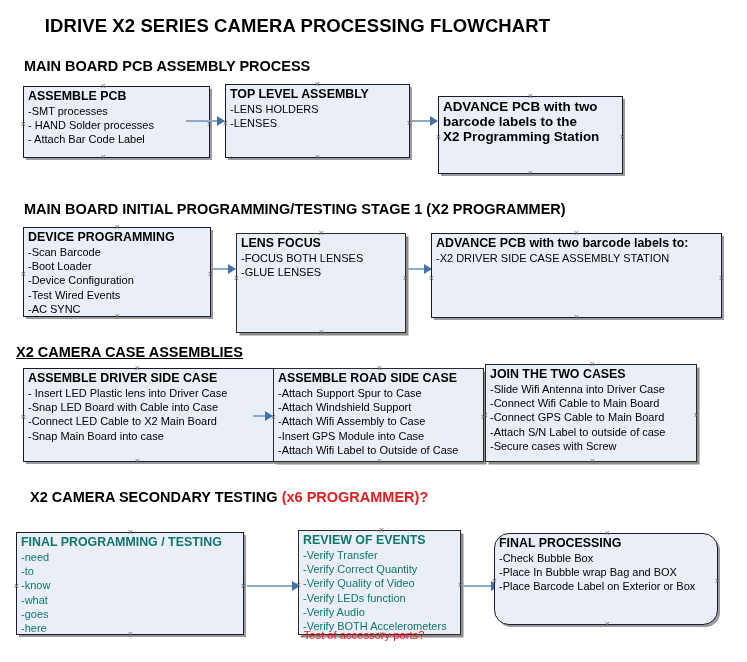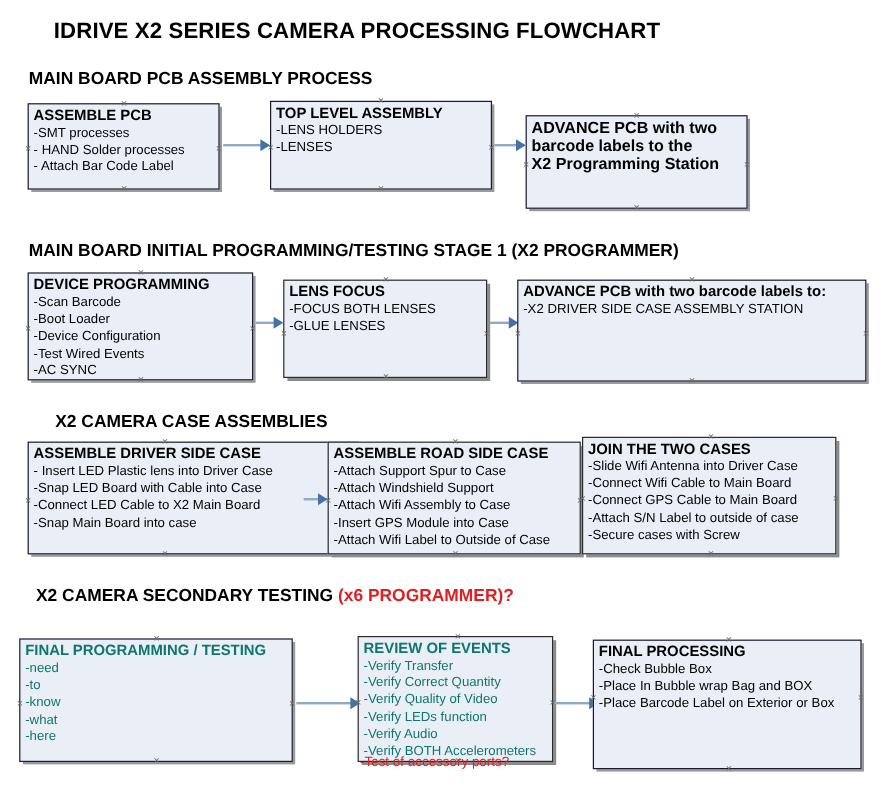--- a/index.html
+++ b/index.html
@@ -114,21 +114,21 @@
 <body>
 
 <div id="canvas">
 
   <div class="title">IDRIVE X2  SERIES CAMERA PROCESSING FLOWCHART</div>
 
   <div class="section-head" style="left:24px; top:58px;">
     <span>MAIN BOARD PCB ASSEMBLY PROCESS</span>
   </div>
 
-  <div class="box" style="left:23px; top:86px; width:160px; height:72px;">
+  <div class="box" style="left:23px; top:86px; width:187px; height:72px;">
     <div class="bt">ASSEMBLE PCB</div>
     <div class="bl">-SMT processes</div>
     <div class="bl">- HAND Solder processes</div>
     <div class="bl">- Attach Bar Code Label</div>
     <div class="handle" style="left:76px; top:-4px;"></div>
     <div class="handle" style="left:76px; bottom:-4px;"></div>
     <div class="handle" style="left:-4px; top:34px;"></div>
     <div class="handle" style="right:-4px; top:34px;"></div>
   </div>
 
@@ -177,21 +177,21 @@
     <div class="handle" style="left:90px; bottom:-4px;"></div>
     <div class="handle" style="left:-4px; top:43px;"></div>
     <div class="handle" style="right:-4px; top:43px;"></div>
   </div>
 
   <div class="conn" style="left:213px; top:264px; width:22px;">
     <div class="line"></div>
     <div class="head"></div>
   </div>
 
-  <div class="box grey-border" style="left:236px; top:233px; width:170px; height:82px;">
+  <div class="box grey-border" style="left:236px; top:233px; width:170px; height:100px;">
     <div class="bt">LENS FOCUS</div>
     <div class="bl">-FOCUS BOTH LENSES</div>
     <div class="bl">-GLUE LENSES</div>
     <div class="handle" style="left:81px; top:-4px;"></div>
     <div class="handle" style="left:81px; bottom:-4px;"></div>
     <div class="handle" style="left:-4px; top:41px;"></div>
     <div class="handle" style="right:-4px; top:41px;"></div>
   </div>
 
   <div class="conn" style="left:408px; top:264px; width:23px;">
@@ -201,21 +201,21 @@
 
   <div class="box" style="left:431px; top:233px; width:291px; height:85px;">
     <div class="bt">ADVANCE PCB with two barcode labels to:</div>
     <div class="bl">-X2 DRIVER  SIDE  CASE  ASSEMBLY STATION</div>
     <div class="handle" style="left:141px; top:-4px;"></div>
     <div class="handle" style="left:141px; bottom:-4px;"></div>
     <div class="handle" style="left:-4px; top:41px;"></div>
     <div class="handle" style="right:-4px; top:41px;"></div>
   </div>
 
-  <div class="section-head" style="left:46px; top:344px;">
+  <div class="section-head" style="left:16px; top:344px;text-decoration:underline;">
     <span>X2 CAMERA CASE ASSEMBLIES</span>
   </div>
 
   <div class="box" style="left:23px; top:368px; width:276px; height:94px;">
     <div class="bt">ASSEMBLE DRIVER SIDE CASE</div>
     <div class="bl">- Insert LED Plastic lens into Driver Case</div>
     <div class="bl">-Snap LED Board with Cable into Case</div>
     <div class="bl">-Connect LED Cable to X2 Main Board</div>
     <div class="bl">-Snap Main Board into case</div>
     <div class="handle" style="left:110px; top:-4px;"></div>
@@ -263,20 +263,21 @@
   <div class="section-head" style="left:30px; top:489px;">
     <span>X2 CAMERA SECONDARY TESTING </span><span class="red">(x6 PROGRAMMER)?</span>
   </div>
 
   <div class="box red" style="left:16px; top:532px; width:228px; height:103px;">
     <div class="bt">FINAL PROGRAMMING / TESTING</div>
     <div class="bl">-need</div>
     <div class="bl">-to</div>
     <div class="bl">-know</div>
     <div class="bl">-what</div>
+    <div class="bl">-goes</div>
     <div class="bl">-here</div>
     <div class="handle" style="left:110px; top:-4px;"></div>
     <div class="handle" style="left:110px; bottom:-4px;"></div>
     <div class="handle" style="left:-4px; top:50px;"></div>
     <div class="handle" style="right:-4px; top:50px;"></div>
   </div>
 
   <div class="conn" style="left:247px; top:581px; width:52px;">
     <div class="line"></div>
     <div class="head"></div>
@@ -296,21 +297,21 @@
     <div class="handle" style="right:-4px; top:51px;"></div>
   </div>
 
   <div class="overflow-line" style="left:300px; top:628px;">-Test of accessory ports?</div>
 
   <div class="conn" style="left:462px; top:581px; width:36px;">
     <div class="line"></div>
     <div class="head"></div>
   </div>
 
-  <div class="box" style="left:494px; top:533px; width:224px; height:108px;">
+  <div class="box" style="left:494px; top:533px; width:224px; height:92px;border-radius:15px;">
     <div class="bt">FINAL PROCESSING</div>
     <div class="bl"> -Check Bubble Box</div>
     <div class="bl">-Place In Bubble wrap Bag and BOX</div>
     <div class="bl">-Place Barcode Label on Exterior or Box</div>
     <div class="handle" style="left:109px; top:-4px;"></div>
     <div class="handle" style="left:109px; bottom:-4px;"></div>
     <div class="handle" style="left:-4px; top:44px;"></div>
     <div class="handle" style="right:-4px; top:44px;"></div>
   </div>
 

